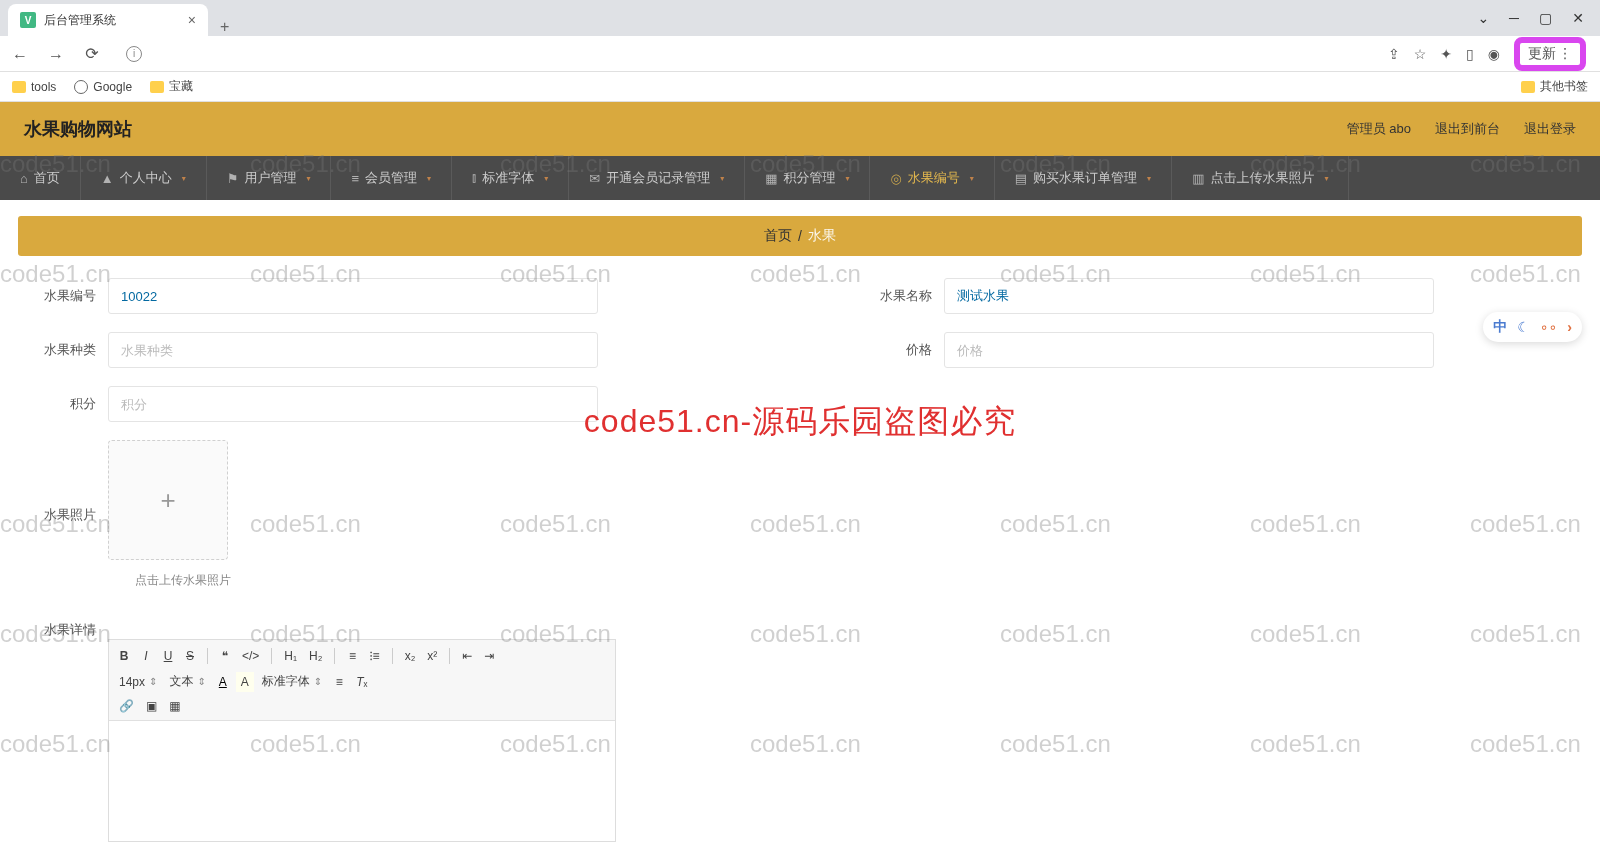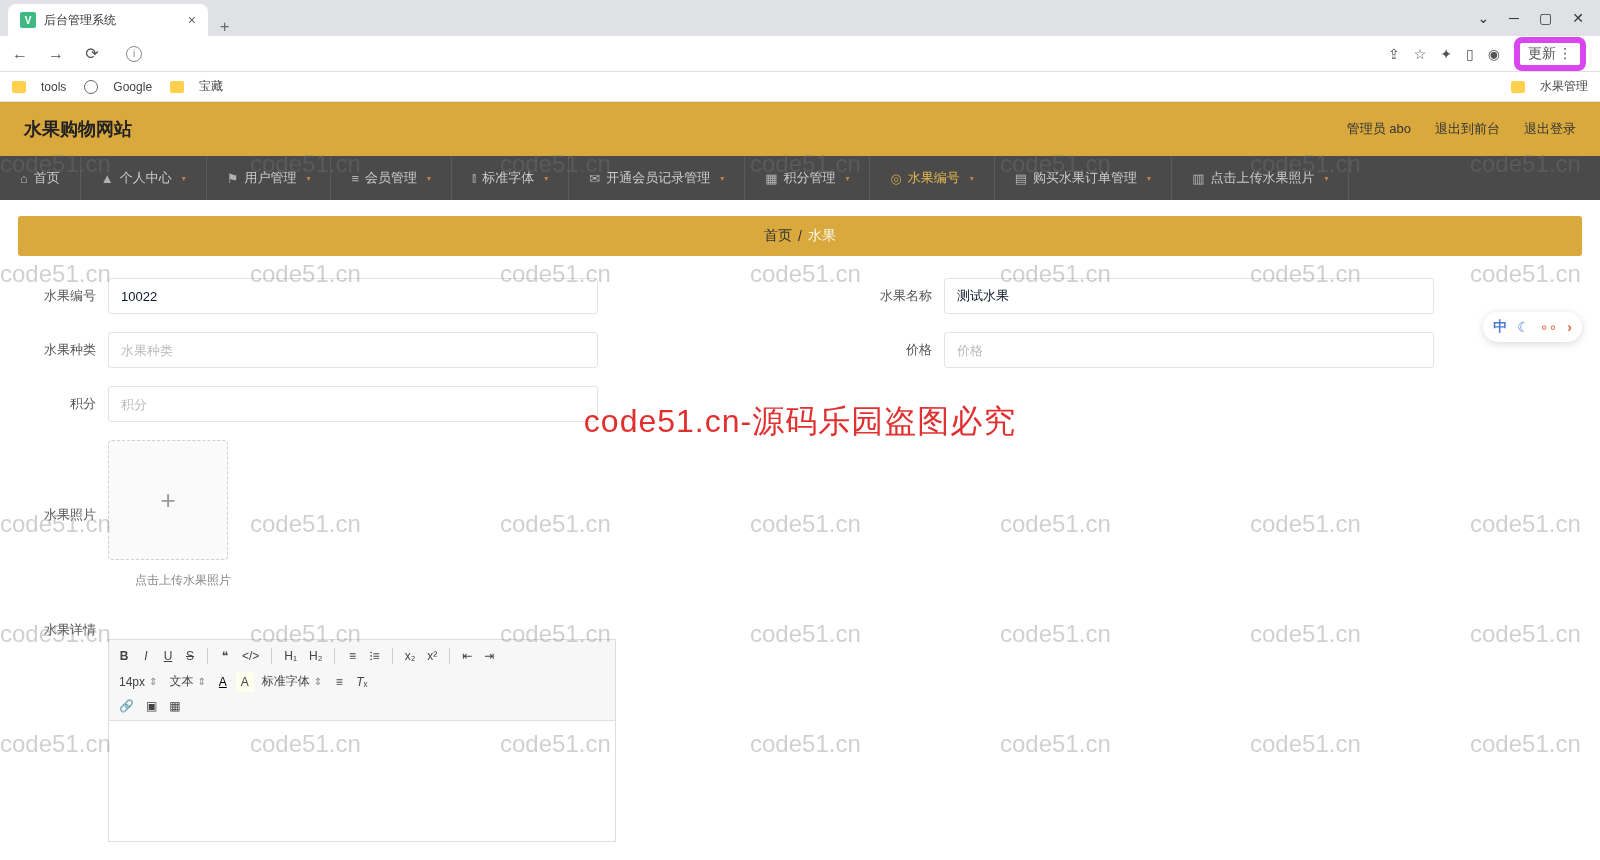--- a/index.html
+++ b/index.html
@@ -19,21 +19,21 @@
 .nav-btn { font-size: 16px; color: #555; cursor: pointer; width: 24px; text-align: center; }
 .url-bar { flex: 1; display: flex; align-items: center; gap: 8px; height: 28px; padding: 0 10px; }
 .url-info { width: 16px; height: 16px; border: 1px solid #888; border-radius: 50%; display: flex; align-items: center; justify-content: center; font-size: 10px; color: #888; }
 .url-text { font-size: 13px; color: #555; }
 .url-text .host { color: #202124; }
 .toolbar-icons { display: flex; gap: 14px; align-items: center; padding-right: 6px; }
 .toolbar-icons span { font-size: 14px; color: #555; cursor: pointer; }
 .update-btn { border: 6px solid #d946ef; color: #d93025; border-radius: 8px; padding: 2px 8px; font-size: 12px; display: flex; align-items: flex-start; gap: 2px; }
 
 .bookmarks { height: 30px; background: #fff; display: flex; align-items: center; padding: 0 12px; gap: 18px; border-bottom: 1px solid #e0e0e0; font-size: 12px; }
-.bookmark { display: flex; align-items: center; gap: 15px; color: #444; cursor: pointer; }
+.bookmark { display: flex; align-items: center; gap: 5px; color: #444; cursor: pointer; }
 .bm-folder { width: 14px; height: 12px; background: #ffd04c; border-radius: 2px; }
 .bm-globe { width: 14px; height: 14px; border: 1px solid #666; border-radius: 50%; }
 .other-bookmarks { margin-left: auto; }
 
 
 .app-header { height: 54px; background: #d9a93e; display: flex; align-items: center; padding: 0 24px; }
 .app-title { font-size: 18px; font-weight: bold; color: #222; }
 .header-actions { margin-left: auto; display: flex; gap: 24px; align-items: center; color: #333; font-size: 13px; }
 .header-actions span { cursor: pointer; }
 
@@ -47,21 +47,21 @@
 
 .content { padding: 16px 18px; }
 .breadcrumb-bar { background: #d9a93e; height: 40px; display: flex; align-items: center; justify-content: center; border-radius: 3px; font-size: 14px; color: #333; margin-bottom: 22px; }
 .breadcrumb-bar .sep { margin: 0 6px; }
 .breadcrumb-bar .current { color: #fff; opacity: 0.9; }
 
 .form-grid { display: grid; grid-template-columns: 1fr 1fr; gap: 18px 120px; margin-bottom: 18px; padding: 0 6px; }
 .form-row { display: flex; align-items: center; gap: 12px; }
 .form-row.full { grid-column: 1 / -1; }
 .form-label { width: 72px; text-align: right; font-size: 13px; color: #555; }
-.form-input { flex: 1; max-width: 490px; height: 36px; border: 1px solid #e4e4e4; border-radius: 3px; padding: 0 12px; font-size: 13px; color: #0f172a; }
+.form-input { flex: 1; max-width: 490px; height: 36px; border: 1px solid #e4e4e4; border-radius: 3px; padding: 0 12px; font-size: 13px; color: #0369a1; }
 .form-input::placeholder { color: #bbb; }
 
 .upload-area { display: flex; flex-direction: column; align-items: flex-start; }
 .upload-wrapper { display: flex; gap: 14px; align-items: flex-start; }
 .upload-box { width: 120px; height: 120px; border: 1px dashed #d0d0d0; border-radius: 4px; display: flex; align-items: center; justify-content: center; cursor: pointer; background: #fafafa; }
 .upload-plus { font-size: 26px; color: #999; font-weight: 300; }
 .upload-hint { font-size: 12px; color: #888; margin-top: 12px; margin-left: 27px; }
 
 .editor-section { padding: 0 6px; margin-top: 32px; }
 .editor-wrap { border: 1px solid #ddd; max-width: 508px; margin-left: 0; position: relative; left: 84px; }
@@ -127,21 +127,21 @@
   <div class="bookmark">
       <div class="bm-globe"></div>
       <span>Google</span>
     </div>
   <div class="bookmark">
       <div class="bm-folder"></div>
       <span>宝藏</span>
     </div>
   <div class="bookmark other-bookmarks">
       <div class="bm-folder"></div>
-      <span>水果管理</span>
+      <span>其他书签</span>
     </div>
 </div>
 
 <div class="app-header">
   <div class="app-title">水果购物网站</div>
   <div class="header-actions">
     <span>管理员 abo</span>
     <span>退出到前台</span>
     <span>退出登录</span>
   </div>

